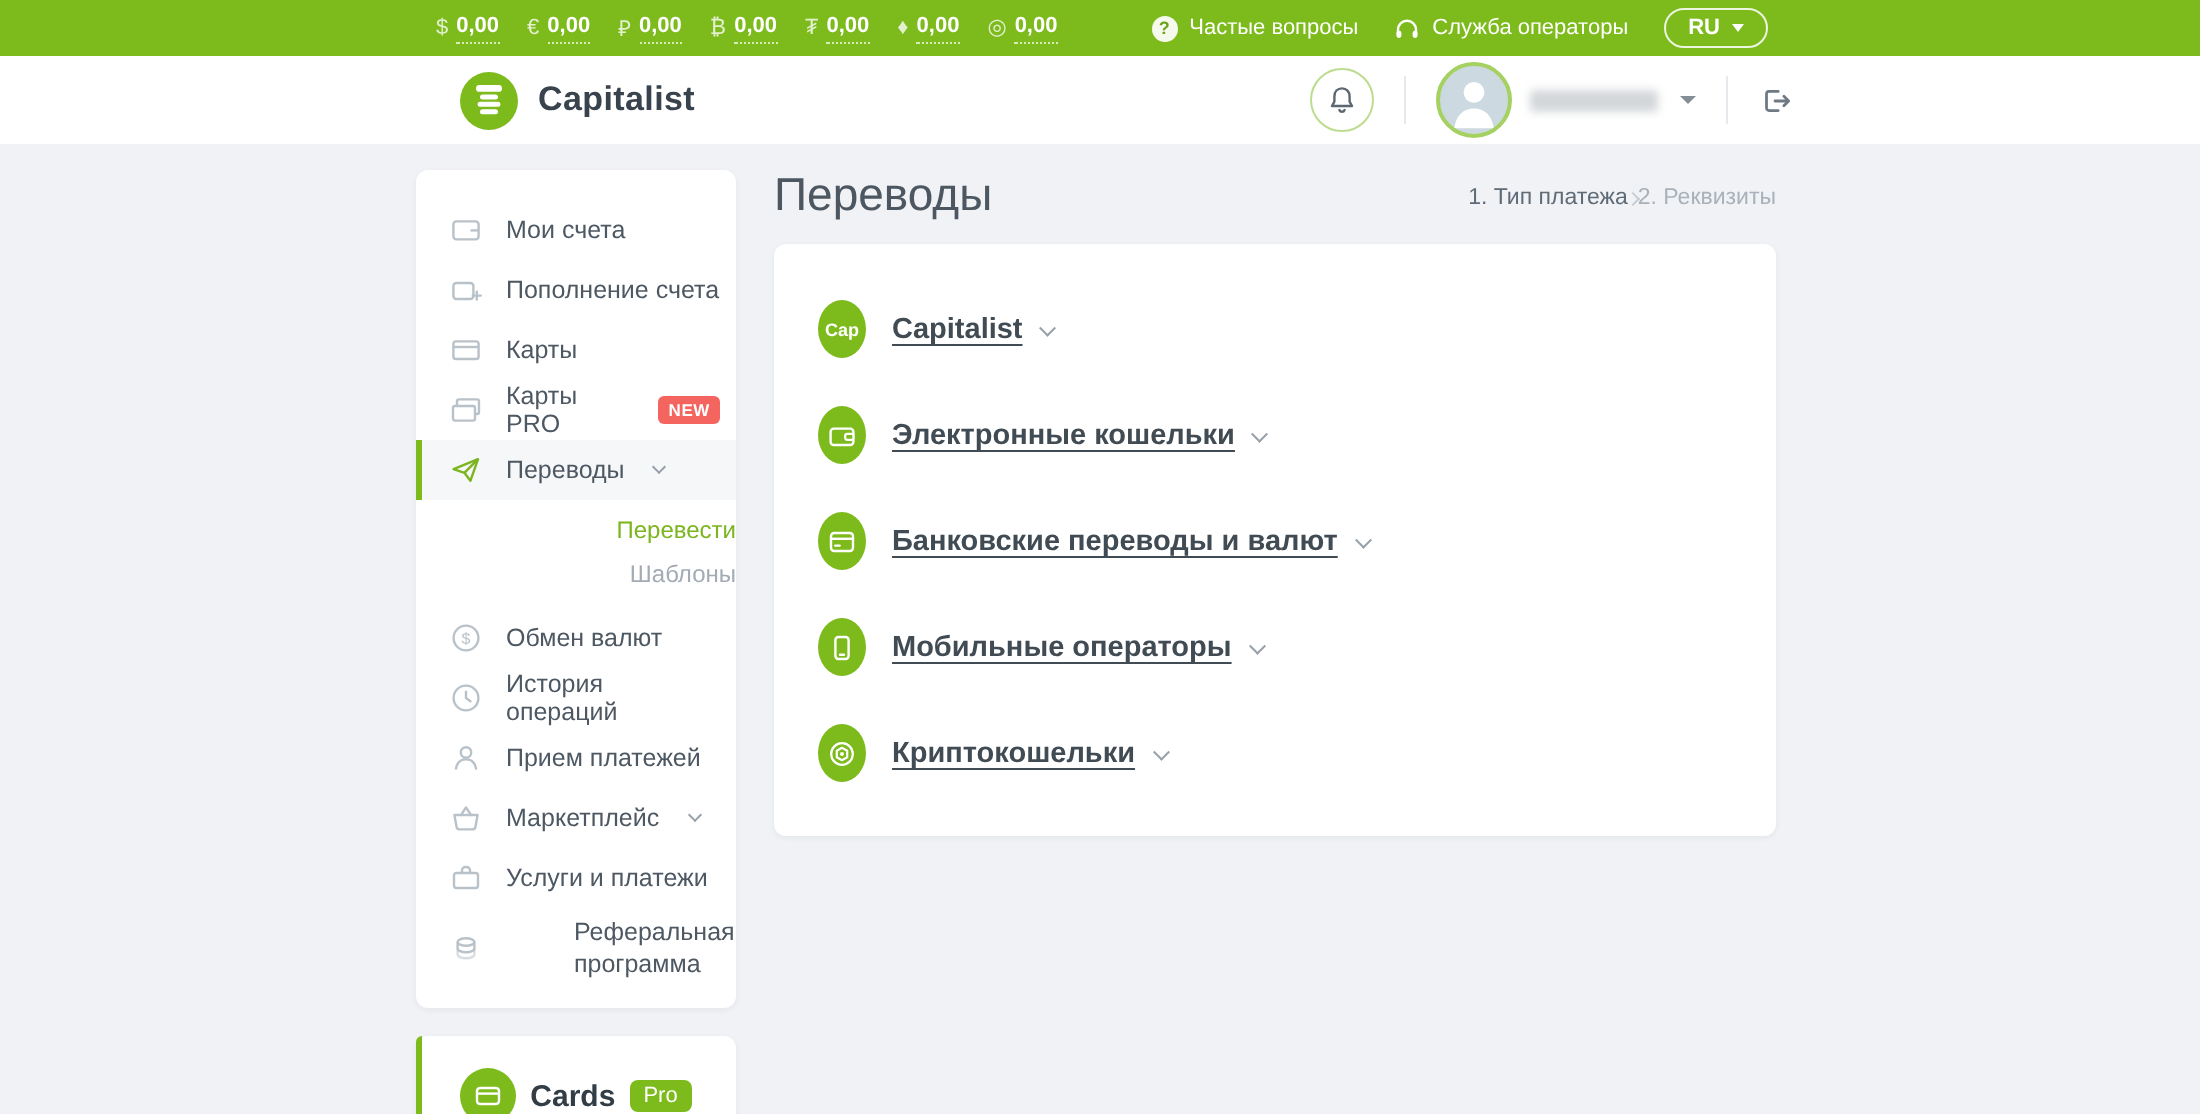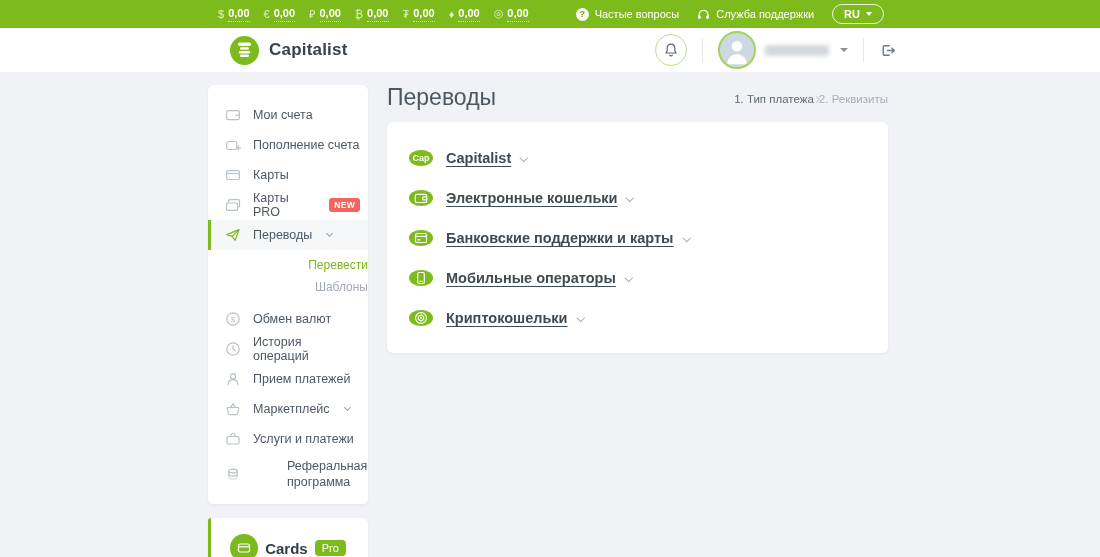--- a/index.html
+++ b/index.html
@@ -86,21 +86,21 @@
   .content-header { display:flex; justify-content:space-between; align-items:flex-end; margin-bottom:12px; }
   .page-title { margin:0; font-size:23px; font-weight:400; color:#4d5761; line-height:1.1; }
   .steps { display:flex; align-items:center; padding-bottom:5px; }
   .step { font-size:11.5px; color:#a9b1ba; }
   .step.active { color:#5f6b76; }
   .step-sep { width:5px; height:5px; border-right:1.3px solid #c7cdd3; border-bottom:1.3px solid #c7cdd3;
               transform:rotate(-45deg); }
   .options-card { background:#fff; border-radius:6px; box-shadow:0 1px 3px rgba(40,50,60,.06);
                   padding:28px 22px 27px; display:flex; flex-direction:column; gap:24px; }
   .opt { display:flex; align-items:center; cursor:pointer; text-decoration:none; }
-  .opt-circle { width:24px; height:16px; border-radius:50%; background:#7dbb1d;
+  .opt-circle { width:24px; height:29px; border-radius:50%; background:#7dbb1d;
                 display:flex; align-items:center; justify-content:center; flex:none; margin-right:13px; }
   .cap-text { color:#fff; font-size:9px; font-weight:bold; }
   .opt-label { font-size:14.5px; font-weight:600; color:#414b54; text-decoration:underline;
                text-underline-offset:3px; }
   .opt .s-chev { margin-left:10px; margin-top:-2px; width:5.5px; height:5.5px; }
 </style>
 </head>
 <body>
 
 <div class="topbar">
@@ -140,21 +140,21 @@
       <span>Частые вопросы</span>
     </div>
     <div class="tb-link">
       <span class="s-icon" style="width:13px;height:13px;">
         <svg width="13" height="13" viewBox="0 0 13 13">
             <path d="M2 8.5V6.8a4.5 4.4 0 0 1 9 0v1.7" stroke="#fff" fill="none" stroke-width="1.2" stroke-linecap="round"></path>
             <rect x="1.2" y="7.4" width="2.5" height="3.6" rx="1.2" fill="#fff"></rect>
             <rect x="9.3" y="7.4" width="2.5" height="3.6" rx="1.2" fill="#fff"></rect>
           </svg>
       </span>
-      <span>Служба поддержки</span>
+      <span>Служба операторы</span>
     </div>
     <button class="lang-btn">
       <span>RU</span>
       <span class="caret-w"></span>
     </button>
   </div>
 </div>
 
 <div class="header">
   <div class="brand">
@@ -347,21 +347,21 @@
         <span class="s-chev"></span>
       </a>
       <a class="opt">
         <span class="opt-circle">
             <svg width="14" height="14" viewBox="0 0 14 14">
               <rect x="1.5" y="2.5" width="11" height="9" rx="1.6" stroke="#fff" fill="none" stroke-width="1.2"></rect>
               <path d="M1.5 5.4h11" stroke="#fff" stroke-width="1.2"></path>
               <path d="M3.6 8.8h2.2" stroke="#fff" stroke-width="1.2" stroke-linecap="round"></path>
             </svg>
           </span>
-        <span class="opt-label">Банковские поддержки и карты</span>
+        <span class="opt-label">Банковские переводы и валют</span>
         <span class="s-chev"></span>
       </a>
       <a class="opt">
         <span class="opt-circle">
             <svg width="14" height="14" viewBox="0 0 14 14">
               <rect x="3.7" y="1.5" width="6.6" height="11" rx="1.5" stroke="#fff" fill="none" stroke-width="1.2"></rect>
               <path d="M6 10.4h2" stroke="#fff" stroke-width="1.2" stroke-linecap="round"></path>
             </svg>
           </span>
         <span class="opt-label">Мобильные операторы</span>

